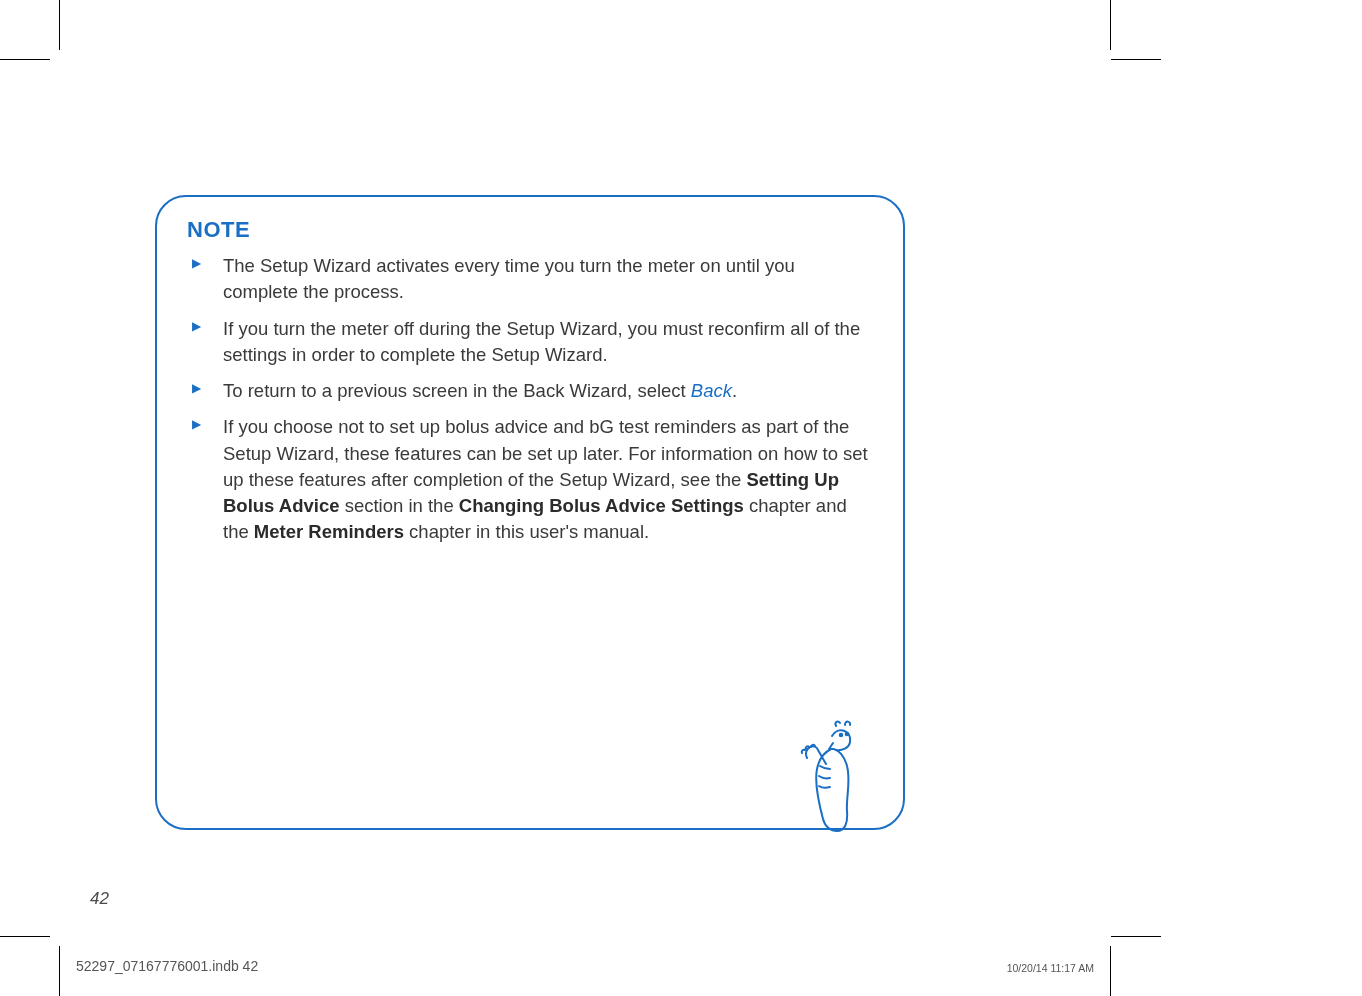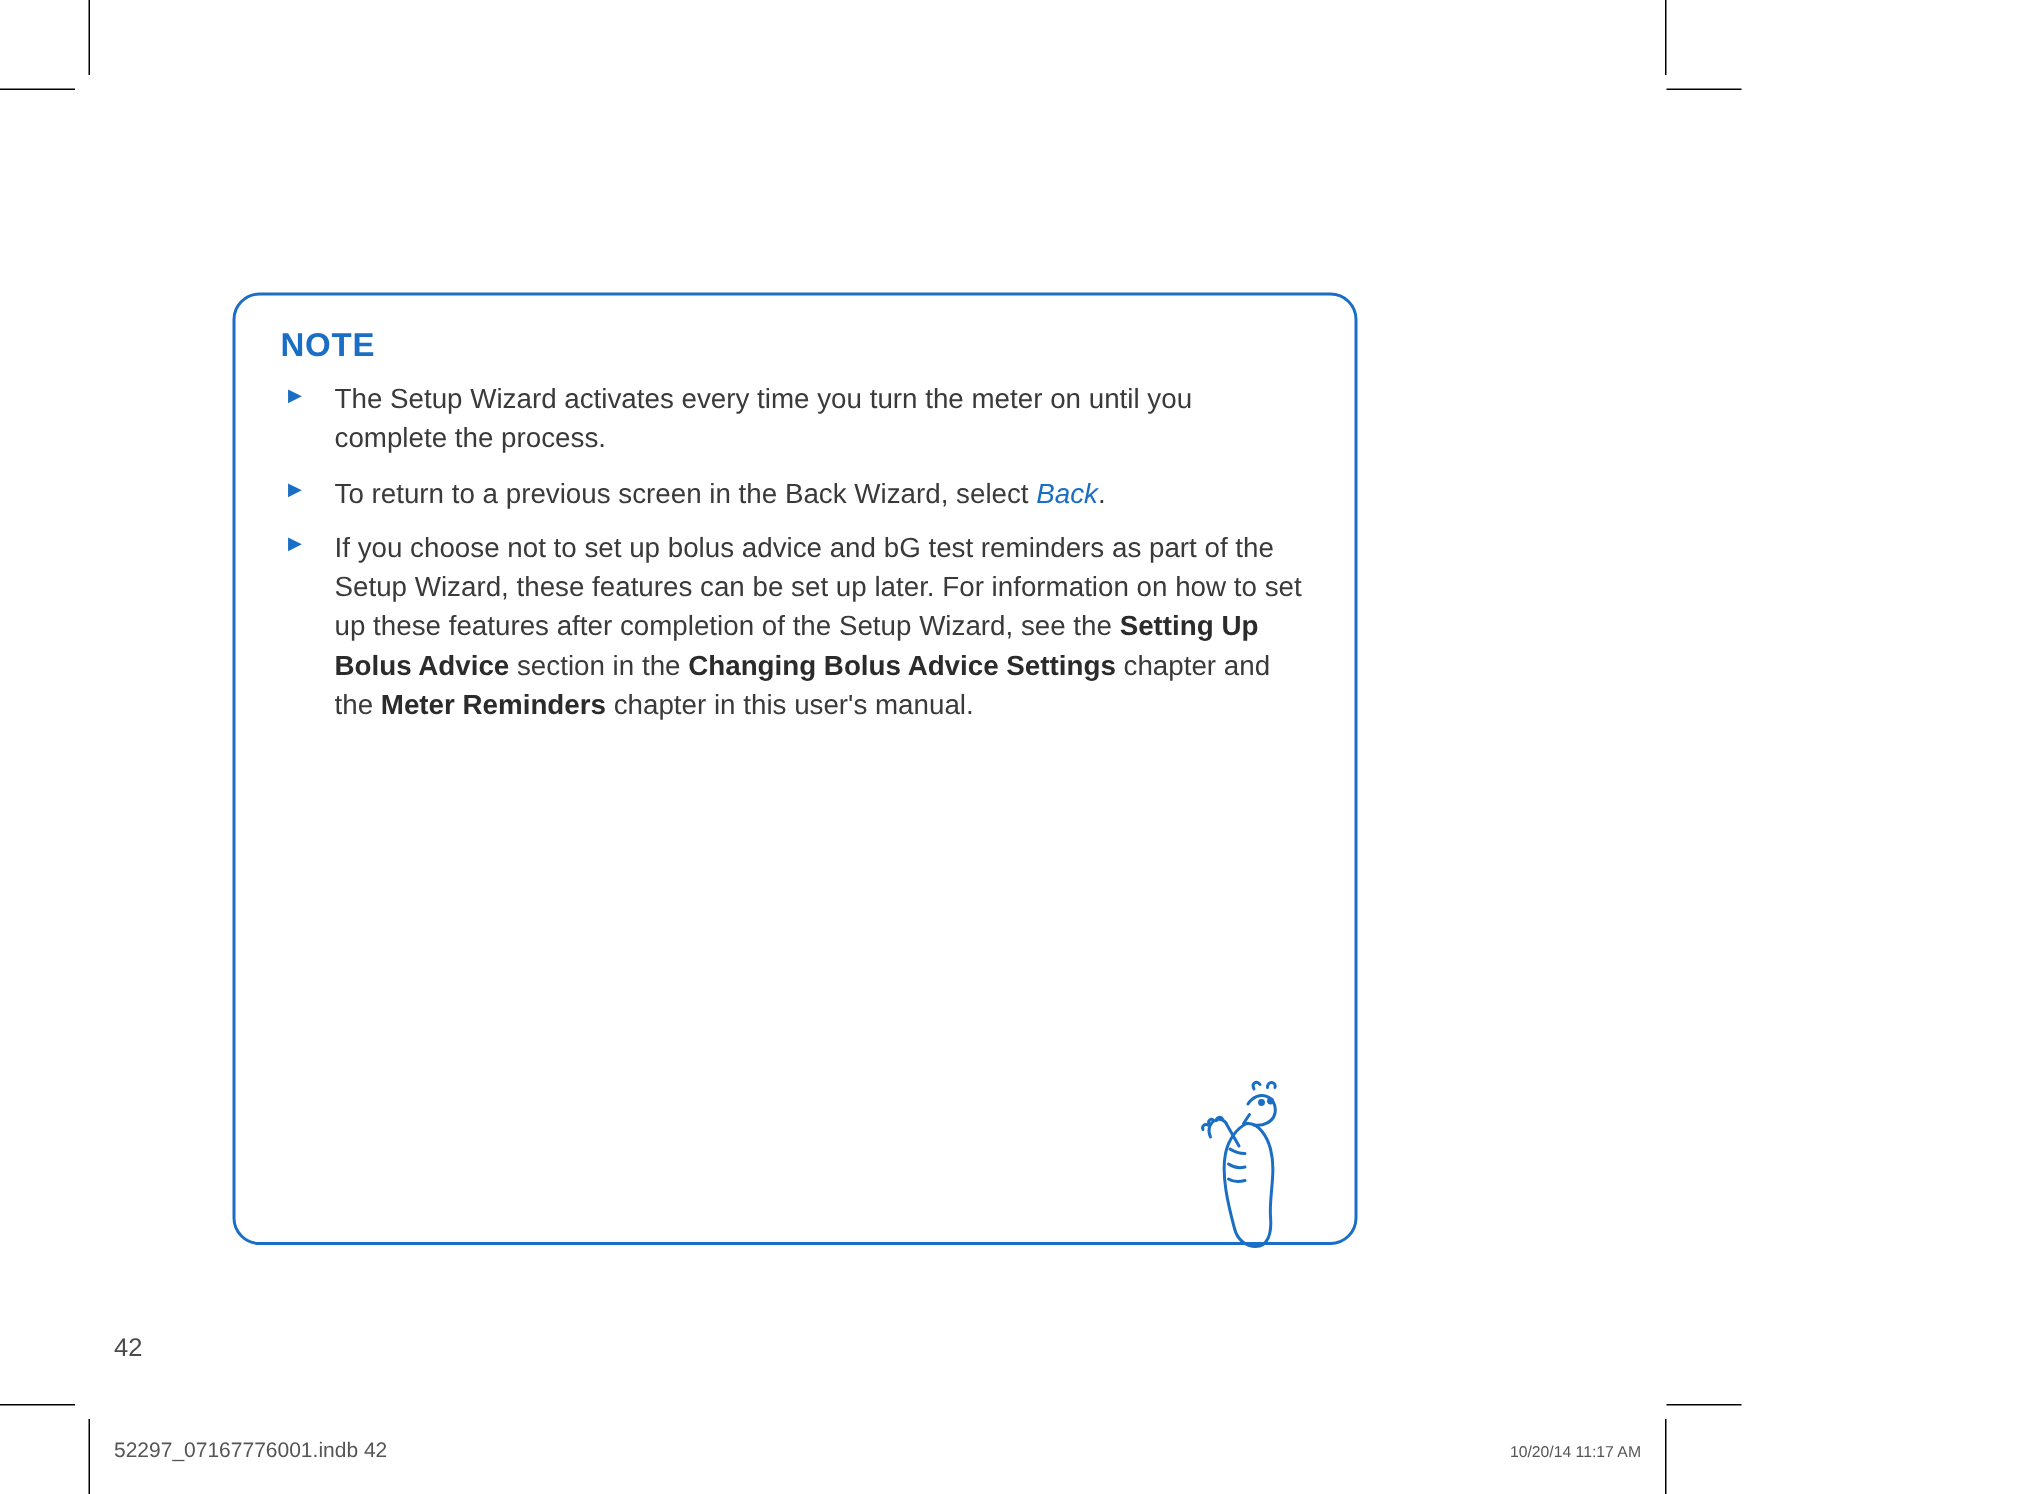--- a/index.html
+++ b/index.html
@@ -32,21 +32,21 @@
     right: 252px;
     bottom: 60px;
   }
   .note-box {
     position: absolute;
     left: 95px;
     top: 135px;
     width: 750px;
     height: 635px;
     border: 2px solid #1a6fc4;
-    border-radius: 18px;
+    border-radius: 31px;
     padding: 20px 30px 20px 30px;
     box-sizing: border-box;
   }
   .note-title {
     color: #1a6fc4;
     font-weight: 700;
     font-size: 22px;
     letter-spacing: 0.5px;
     margin-bottom: 10px;
   }
@@ -69,24 +69,25 @@
     left: 5px;
     top: 2px;
     color: #1a6fc4;
     font-size: 12px;
   }
   .link-text { color: #1a6fc4; font-style: italic; }
   .bold { font-weight: 700; color: #2b2b2b; }
 
   .page-number {
     position: absolute;
-    left: 16px;
+    left: 30px;
     bottom: 27px;
     font-size: 17px;
     color: #4a4a4a;
+    font-style: italic;
   }
 
   .footer-left {
     position: absolute;
     left: 76px;
     bottom: 22px;
     font-size: 14px;
     color: #555;
   }
   .footer-right {
@@ -118,20 +119,21 @@
 <div class="crop-mark crop-bl-h"></div>
 <div class="crop-mark crop-br-v"></div>
 <div class="crop-mark crop-br-h"></div>
 
 <div class="page">
 
   <div class="note-box">
     <div class="note-title">NOTE</div>
     <ul class="note-list">
       <li><span>The Setup Wizard activates every time you turn the meter on until you complete the process.</span></li>
+      <li><span>If you turn the meter off during the Setup Wizard, you must reconfirm all of the settings in order to complete the Setup Wizard.</span></li>
       <li><span>To return to a previous screen in the Back Wizard, select </span><span class="link-text">Back</span><span>.</span></li>
       <li><span>If you choose not to set up bolus advice and bG test reminders as part of the Setup Wizard, these features can be set up later. For information on how to set up these features after completion of the Setup Wizard, see the </span><span class="bold">Setting Up Bolus Advice</span><span> section in the </span><span class="bold">Changing Bolus Advice Settings</span><span> chapter and the </span><span class="bold">Meter Reminders</span><span> chapter in this user's manual.</span></li>
     </ul>
 
     <div class="mascot">
       <svg viewBox="0 0 90 120">
         <g fill="none" stroke="#1a6fc4" stroke-width="2" stroke-linecap="round" stroke-linejoin="round">
           <path d="M47 20 c6 -10 20 -6 18 6 c-1 6 -8 9 -14 8"></path>
           <circle cx="56" cy="19" r="1.3" fill="#1a6fc4"></circle>
           <circle cx="62" cy="18" r="1.3" fill="#1a6fc4"></circle>

